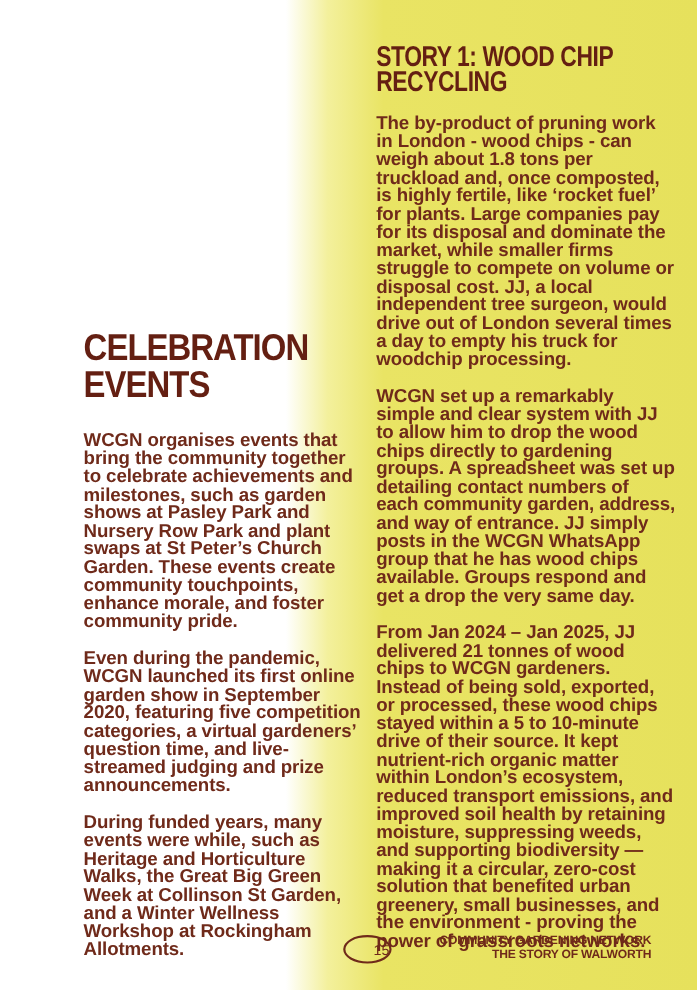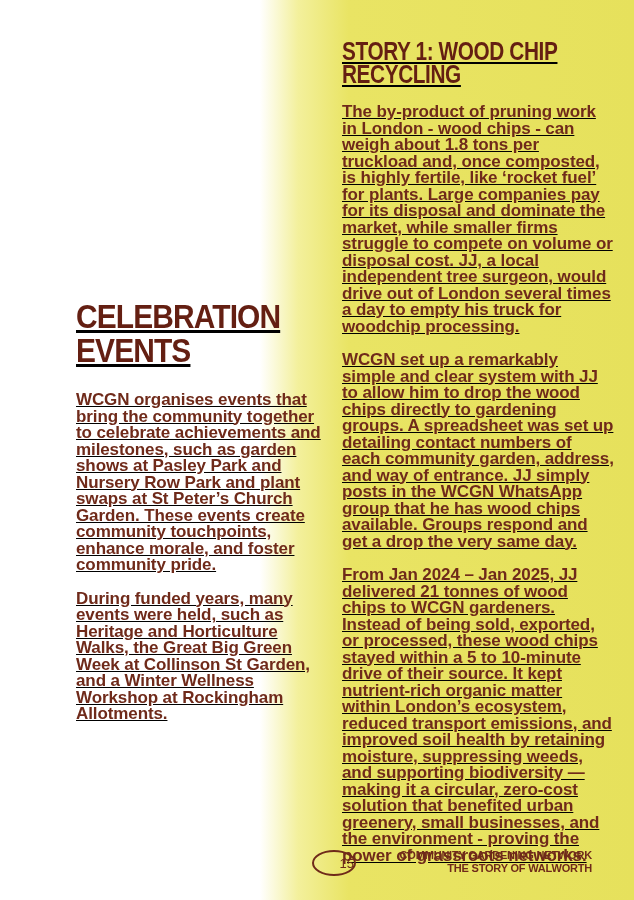--- a/index.html
+++ b/index.html
@@ -4,21 +4,21 @@
 <style>
   html, body { margin: 0; padding: 0; }
   .page {
     position: relative;
     width: 634px;
     height: 900px;
     overflow: hidden;
     font-family: "Liberation Sans", sans-serif;
     background: linear-gradient(90deg, #ffffff 0%, #ffffff 41%, #f3f09c 47%, #e9e464 55%, #e6e15c 100%);
   }
-  .col { position: absolute; text-decoration: underline; }
+  .col { position: absolute; }
   .col-left { left: 76px; top: 299px; width: 252px; }
   .col-right { left: 342px; top: 40px; width: 272px; }
 
   .display-heading {
     margin: 0 0 25px 0;
     font-weight: bold;
     color: #641f12;
     transform: scaleX(0.88);
     transform-origin: 0 0;
     letter-spacing: -1px;
@@ -78,21 +78,22 @@
 
 <div class="page">
 
   <div class="col col-left">
     <h1 class="display-heading">
       <div class="hline">CELEBRATION</div>
       <div class="hline">EVENTS</div>
     </h1>
     <div class="body-text">
       <p>WCGN organises events that bring the community together to celebrate achievements and milestones, such as garden shows at Pasley Park and Nursery Row Park and plant swaps at St Peter’s Church Garden. These events create community touchpoints, enhance morale, and foster community pride.</p>
-      <p>During funded years, many events were held, such as Heritage and Horticulture Walks, the Great Big Green Week at Collinson St Garden, and a Winter Wellness Workshop at Rockingham Allotments.</p>
+      <p>Even during the pandemic, WCGN launched its first online garden show in September 2020, featuring five competition categories, a virtual gardeners’ question time, and live-streamed judging and prize announcements.</p>
+      <p>During funded years, many events were while, such as Heritage and Horticulture Walks, the Great Big Green Week at Collinson St Garden, and a Winter Wellness Workshop at Rockingham Allotments.</p>
     </div>
   </div>
 
   <div class="col col-right">
     <h2 class="story-heading">
       <div class="hline">STORY 1: WOOD CHIP</div>
       <div class="hline">RECYCLING</div>
     </h2>
     <div class="body-text">
       <p>The by-product of pruning work in London - wood chips - can weigh about 1.8 tons per truckload and, once composted, is highly fertile, like ‘rocket fuel’ for plants. Large companies pay for its disposal and dominate the market, while smaller firms struggle to compete on volume or disposal cost. JJ, a local independent tree surgeon, would drive out of London several times a day to empty his truck for woodchip processing.</p>

